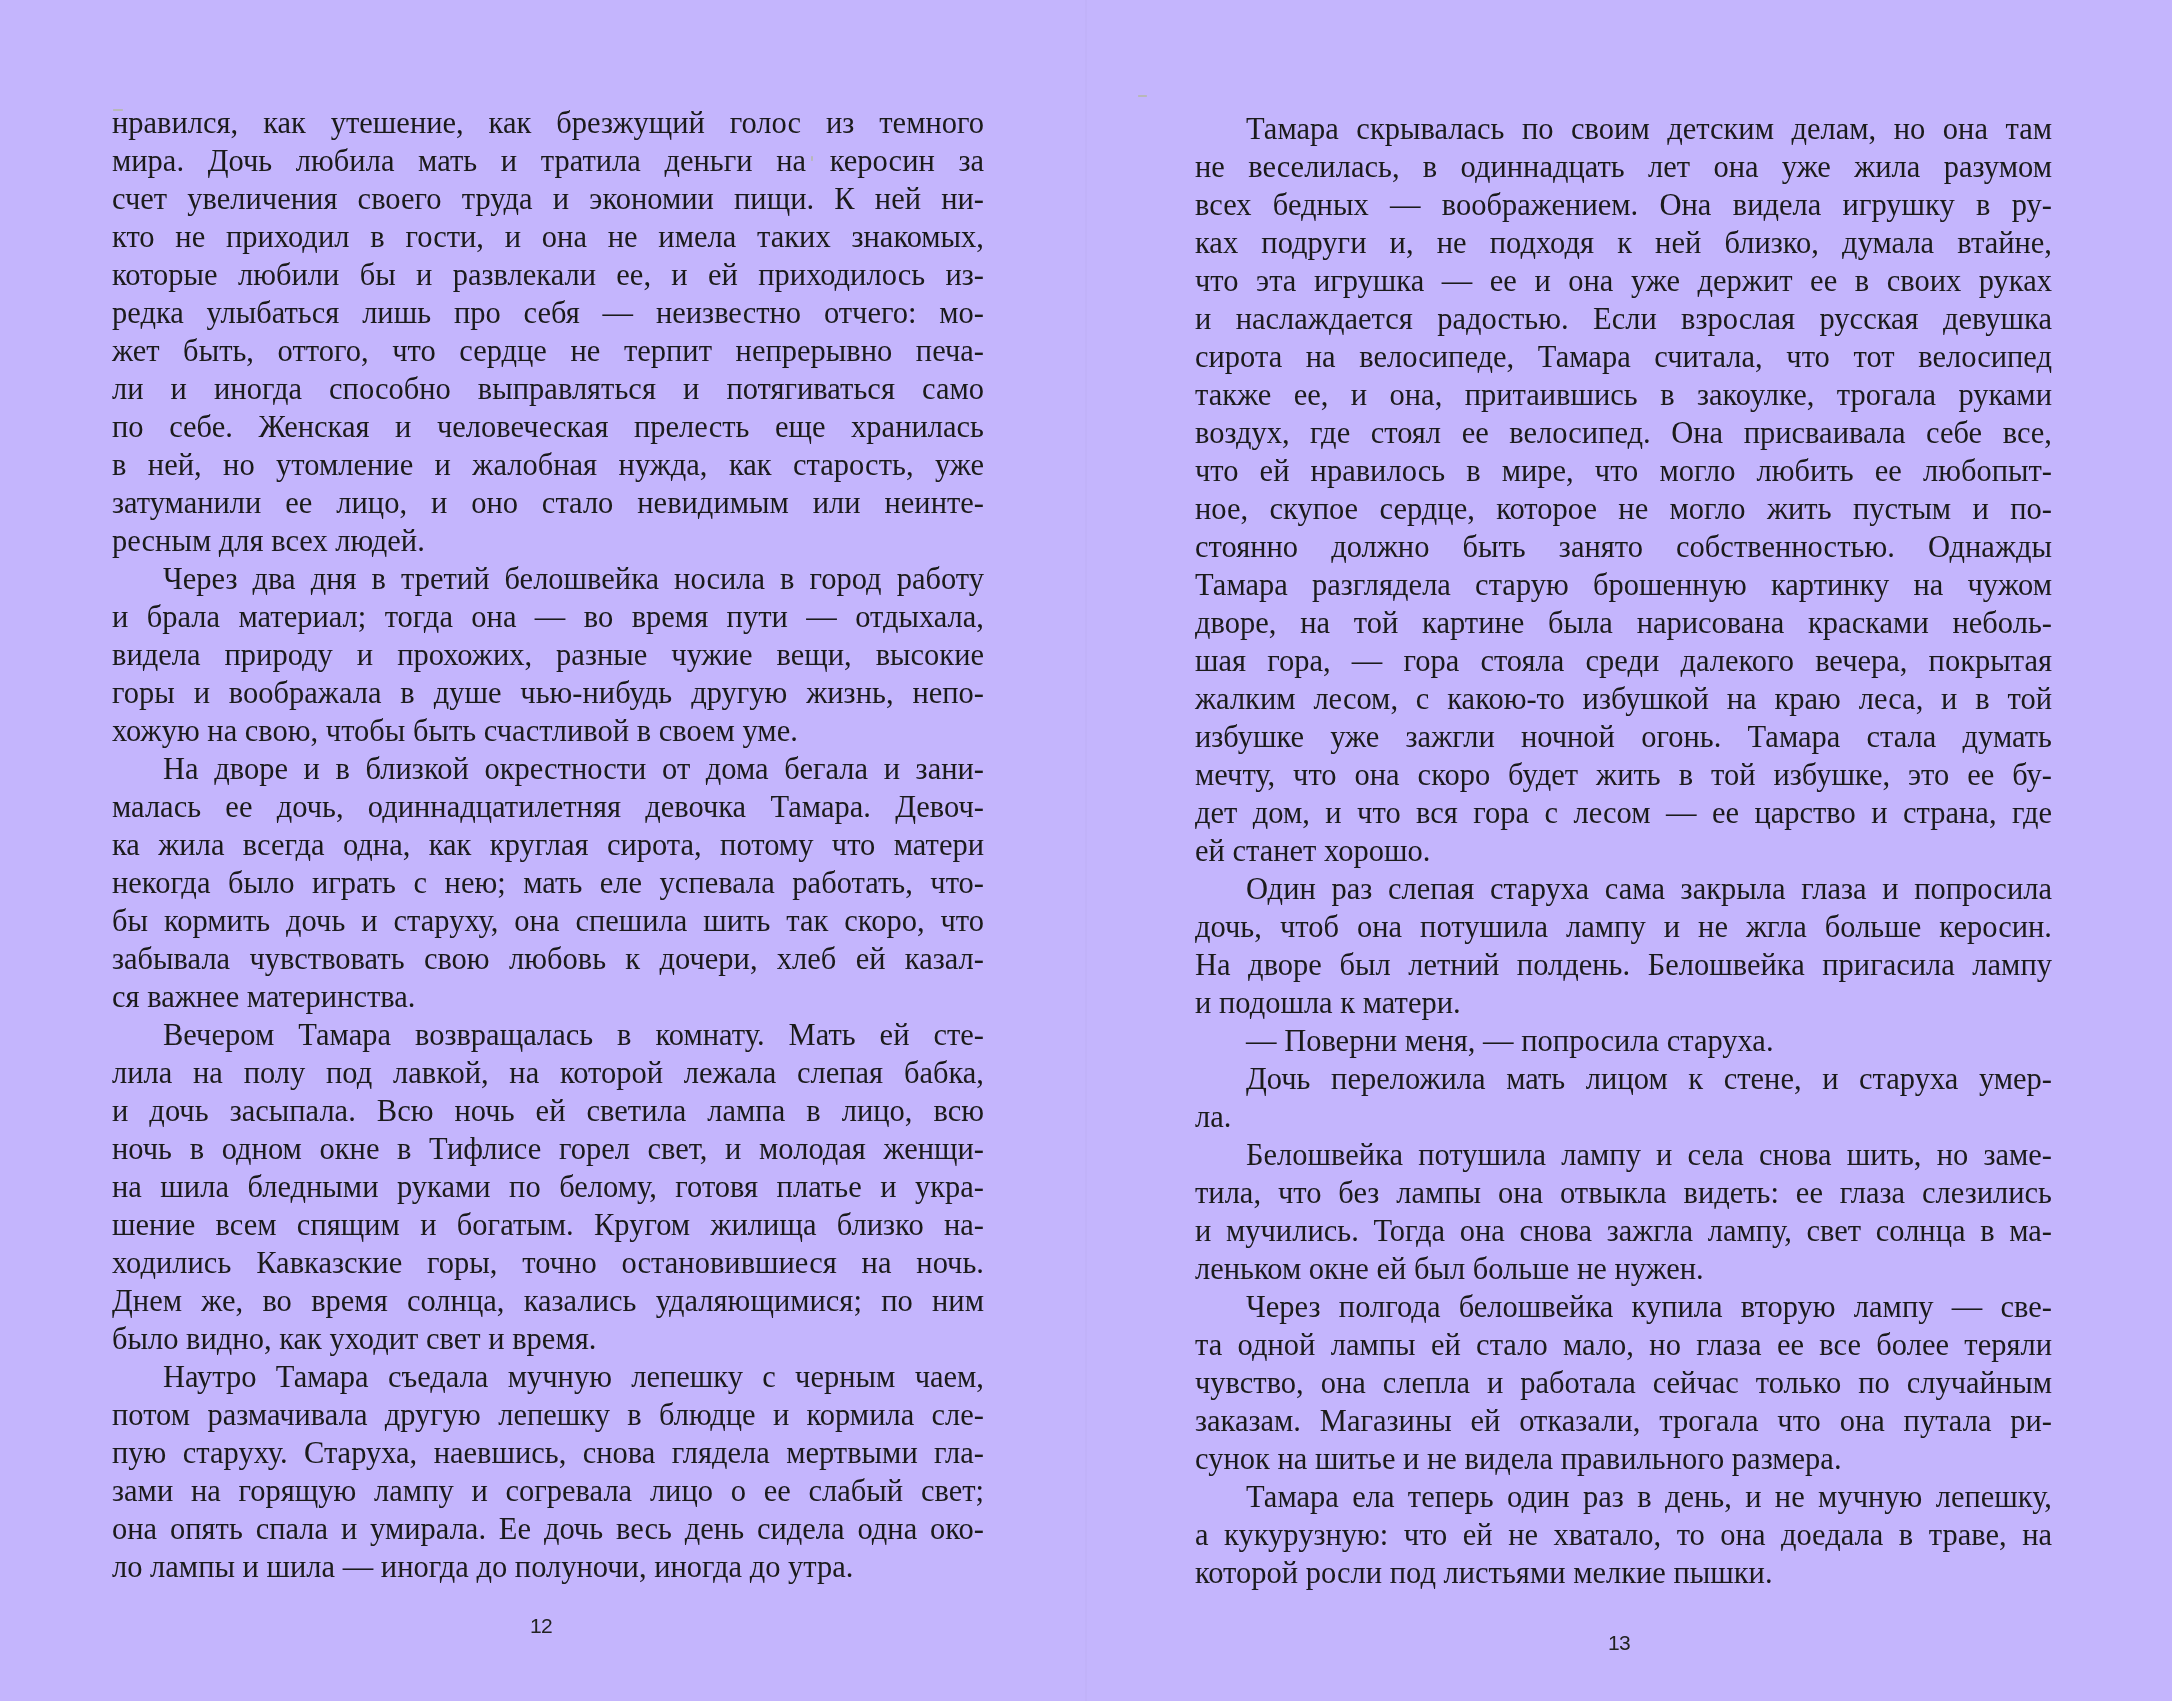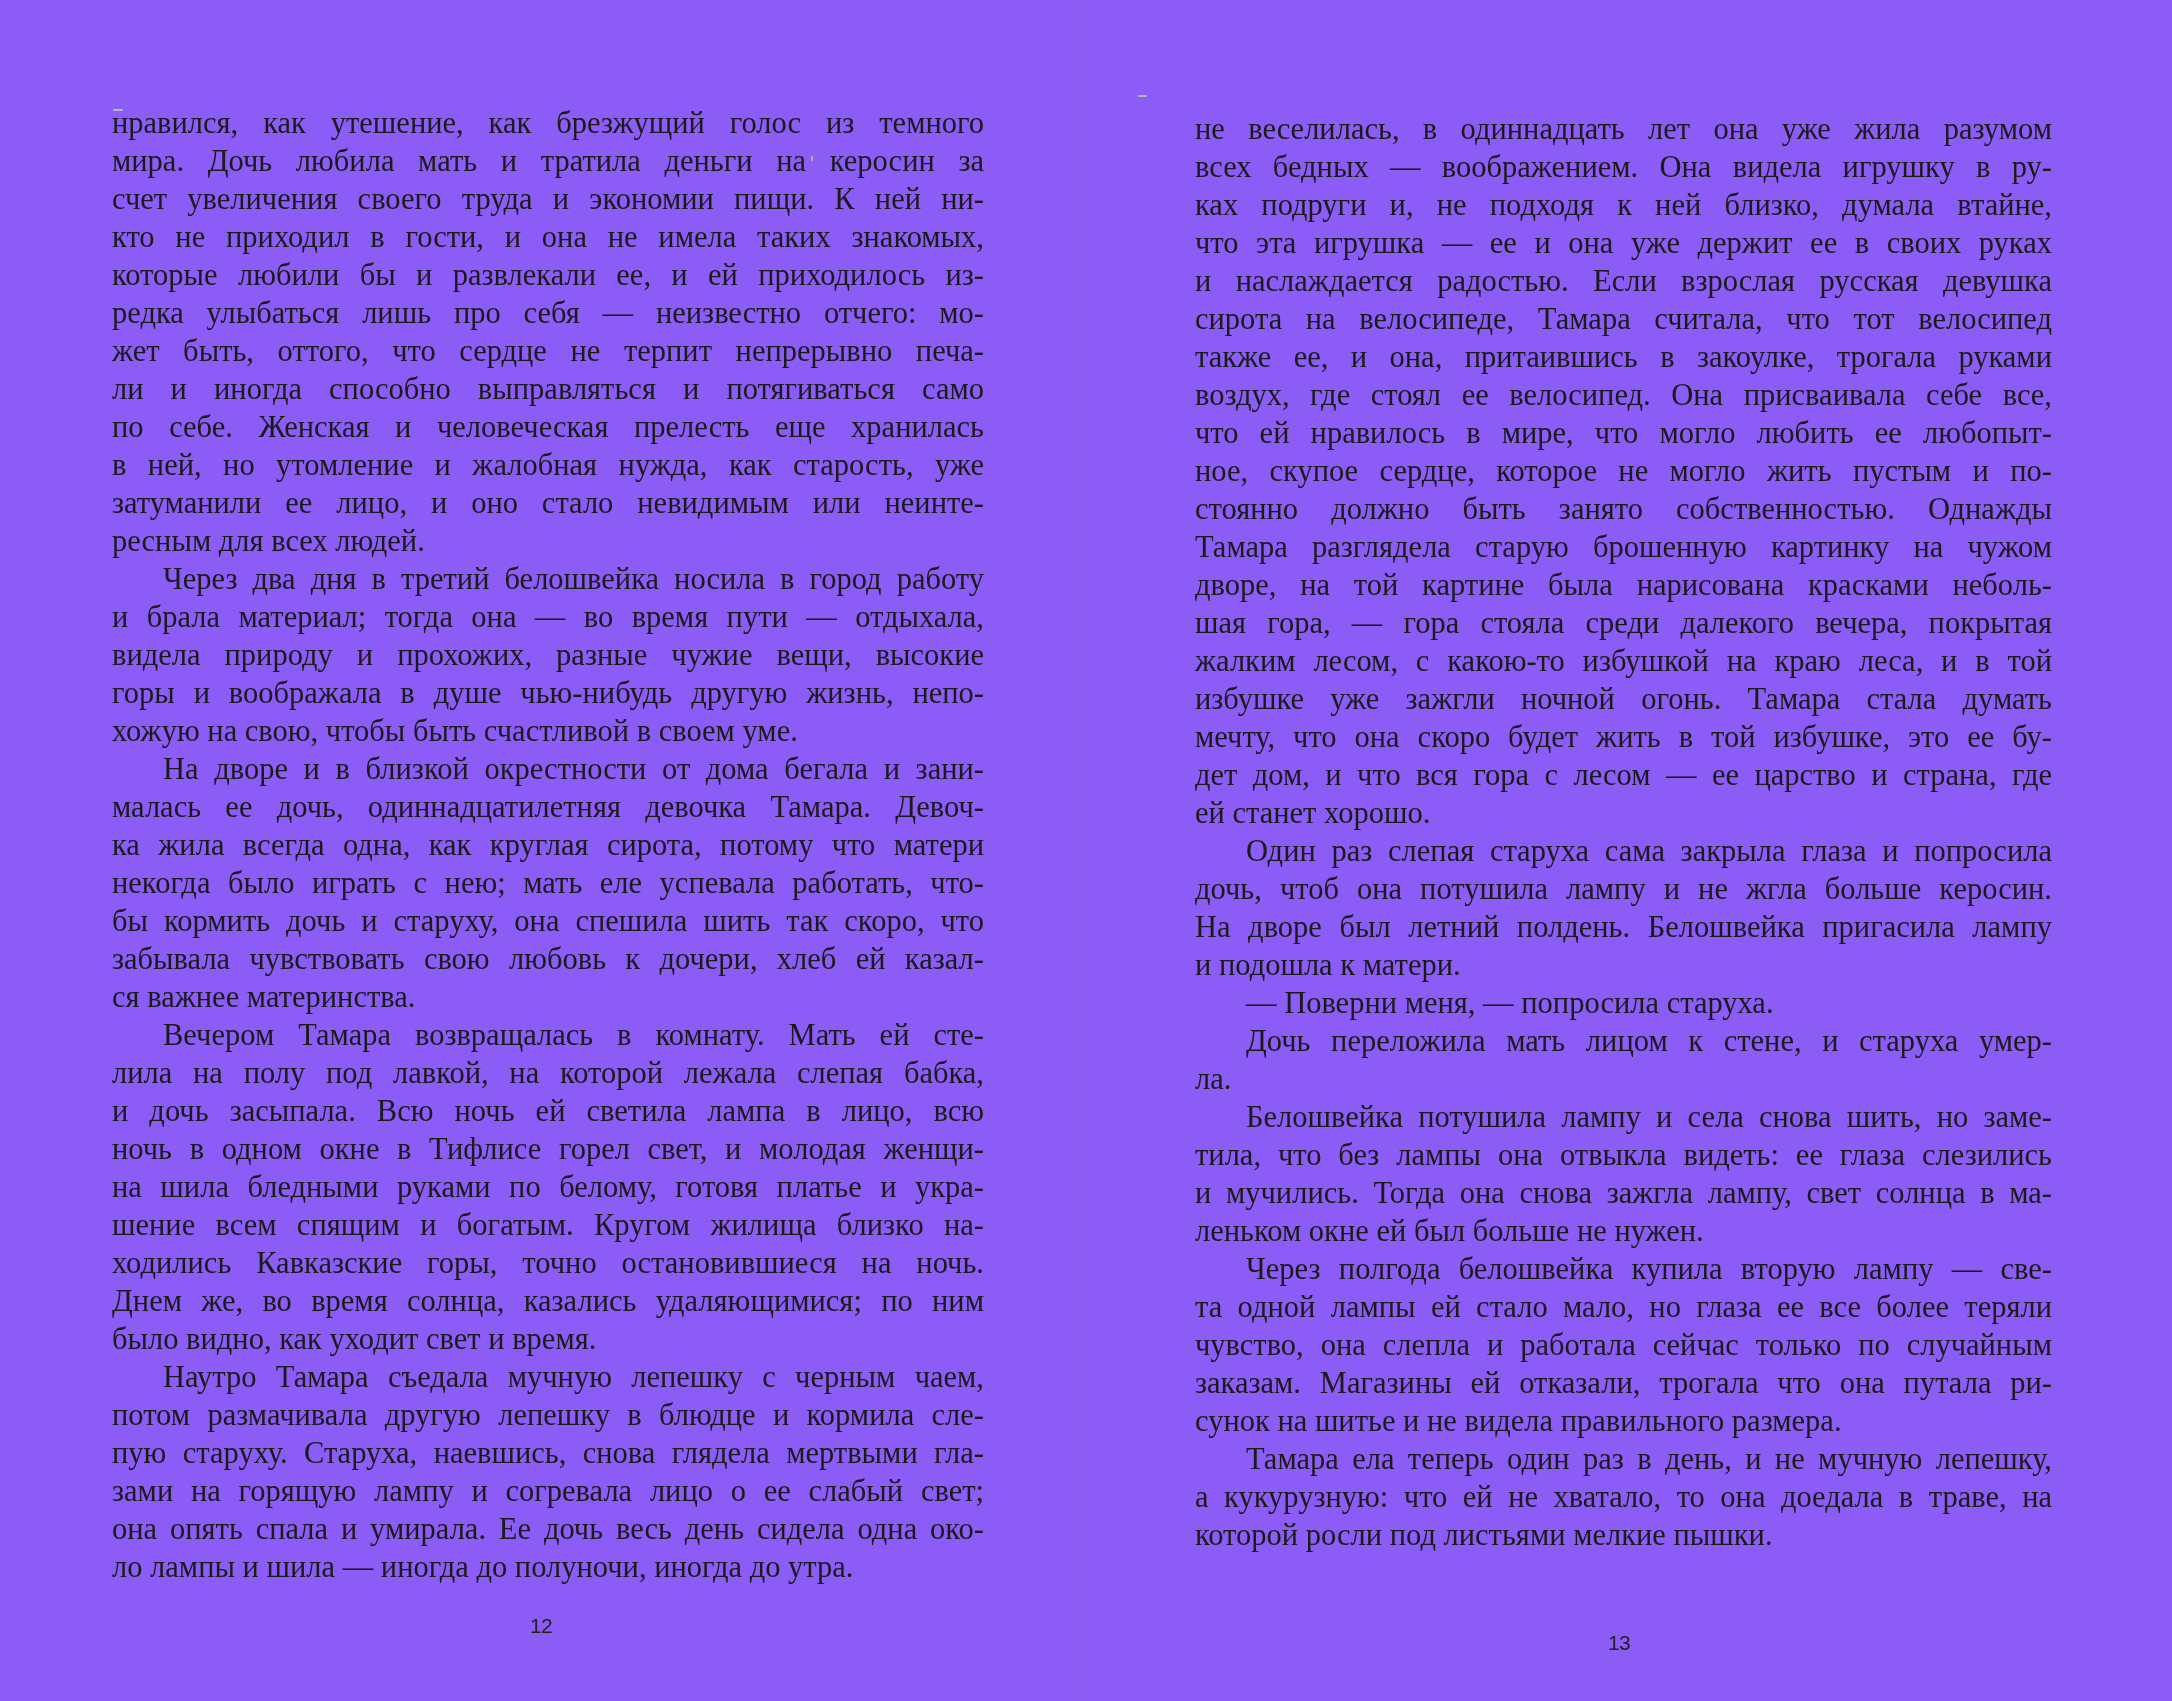--- a/index.html
+++ b/index.html
@@ -12,21 +12,21 @@
     height: 1702px;
     position: relative;
     overflow: hidden;
     font-family: "Liberation Serif", "DejaVu Serif", serif;
     color: #1b1b1b;
   }
   .spread {
     position: absolute;
     left: 0; top: 0;
     width: 2172px; height: 1702px;
-    background: #8b5cf6;
+    background: #c4b5fd;
   }
   .page {
     position: absolute;
     top: 0;
     height: 1702px;
   }
   .page-left { left: 0; width: 1086px; }
   .page-right { left: 1086px; width: 1087px; }
   .gutter {
     position: absolute;
@@ -120,20 +120,21 @@
         <span class="line">она опять спала и умирала. Ее дочь весь день сидела одна око-</span>
         <span class="line last">ло лампы и шила — иногда до полуночи, иногда до утра.</span>
       </div>
     <div class="folio folio-left">12</div>
   </div>
 
   <div class="gutter"></div>
 
   <div class="page page-right">
     <div class="column" id="right-column" style="top:110px;">
+        <span class="line indent">Тамара скрывалась по своим детским делам, но она там</span>
         <span class="line">не веселилась, в одиннадцать лет она уже жила разумом</span>
         <span class="line">всех бедных — воображением. Она видела игрушку в ру-</span>
         <span class="line">ках подруги и, не подходя к ней близко, думала втайне,</span>
         <span class="line">что эта игрушка — ее и она уже держит ее в своих руках</span>
         <span class="line">и наслаждается радостью. Если взрослая русская девушка</span>
         <span class="line">сирота на велосипеде, Тамара считала, что тот велосипед</span>
         <span class="line">также ее, и она, притаившись в закоулке, трогала руками</span>
         <span class="line">воздух, где стоял ее велосипед. Она присваивала себе все,</span>
         <span class="line">что ей нравилось в мире, что могло любить ее любопыт-</span>
         <span class="line">ное, скупое сердце, которое не могло жить пустым и по-</span>

